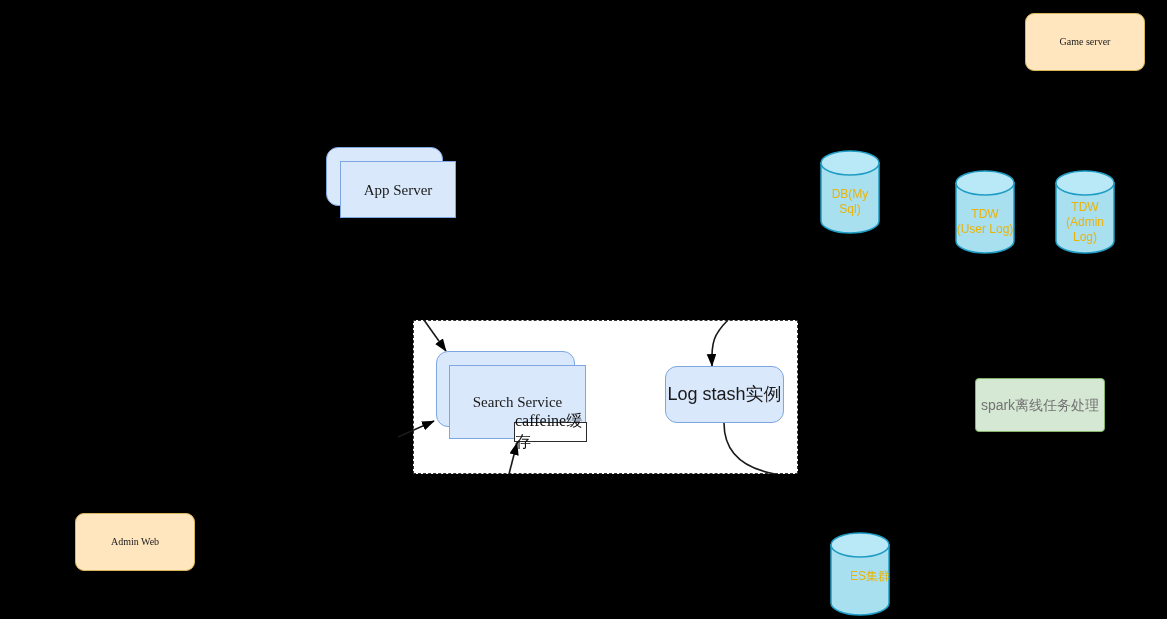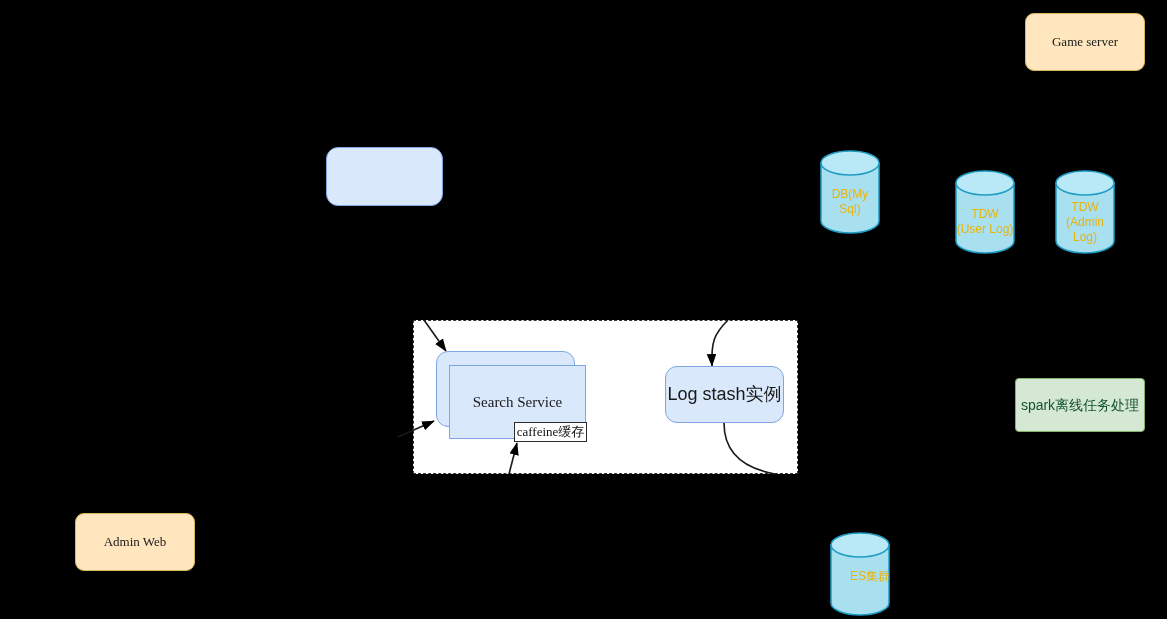--- a/index.html
+++ b/index.html
@@ -24,31 +24,30 @@
     text-align: center;
     line-height: 1.2;
   }
   
   .box-yellow {
     background: #ffe6bf;
     border: 1px solid #d6b656;
     border-radius: 9px;
     color: #1a1a1a;
     font-family: "Liberation Serif", "DejaVu Serif", serif;
-    font-size: 13px;
+    font-size: 10px;
   }
   
   .box-green {
     background: #d5e8d4;
     border: 1px solid #82b366;
     border-radius: 4px;
-    color: #14532d;
+    color: #737373;
     font-family: "Liberation Sans", "DejaVu Sans", sans-serif;
     font-size: 14px;
-    margin-left: 40px;
   }
   
   .box-blue-round {
     background: #dae8fc;
     border: 1px solid #7ea6e0;
     border-radius: 12px;
   }
   .box-blue-sharp {
     background: #dae8fc;
     border: 1px solid #7ea6e0;
@@ -74,21 +73,21 @@
   
   .tag-box {
     position: absolute;
     background: #ffffff;
     border: 1px solid #2b2b2b;
     box-sizing: border-box;
     display: flex;
     align-items: center;
     justify-content: center;
     font-family: "Liberation Serif", "DejaVu Serif", serif;
-    font-size: 13px;
+    font-size: 16px;
     color: #111111;
   }
   
   .cylinder {
     position: absolute;
     box-sizing: border-box;
   }
   .cyl-svg { display: block; }
   .cyl-label {
     position: absolute;
@@ -142,20 +141,23 @@
   <div class="node box-yellow" style="left:1025px; top:13px; width:120px; height:58px;">
     <span>Game server</span>
   </div>
 
   <div class="node box-yellow" style="left:75px; top:493px; width:120px; height:58px;margin-top:20px;">
     <span>Admin Web</span>
   </div>
 
   <div class="stack-wrap" style="left:326px; top:147px; width:130px; height:71px;">
     <div class="box-blue-round" style="position:absolute; left:0; top:0; width:115px; height:57px;"></div>
+    <div class="node box-blue-sharp label-serif" style="position:absolute; left:14px; top:14px; width:116px; height:57px;">
+      <span>App Server</span>
+    </div>
   </div>
 
   <div class="stack-wrap" style="left:436px; top:351px; width:150px; height:88px;">
     <div class="box-blue-round" style="position:absolute; left:0; top:0; width:137px; height:74px;"></div>
     <div class="node box-blue-sharp label-serif" style="position:absolute; left:13px; top:14px; width:137px; height:74px;justify-content:center;">
       <span>Search Service</span>
     </div>
   </div>
 
   <div class="tag-box" style="left:514px; top:422px; width:73px; height:20px;">

